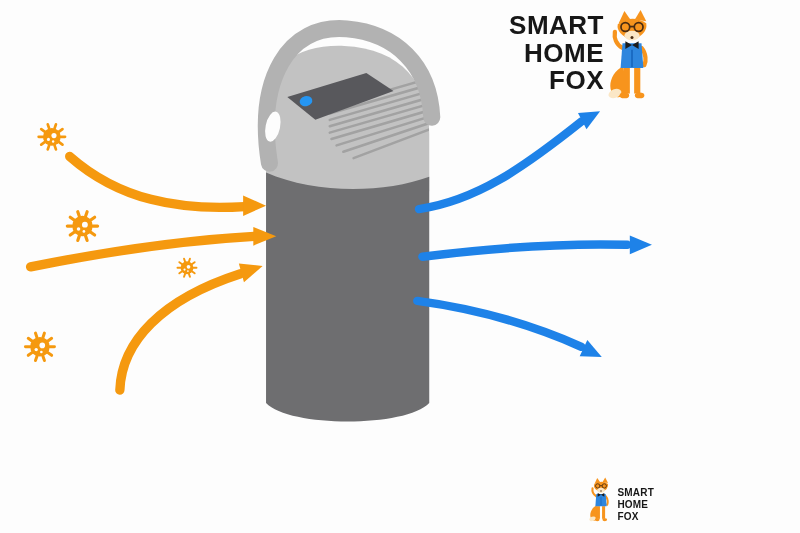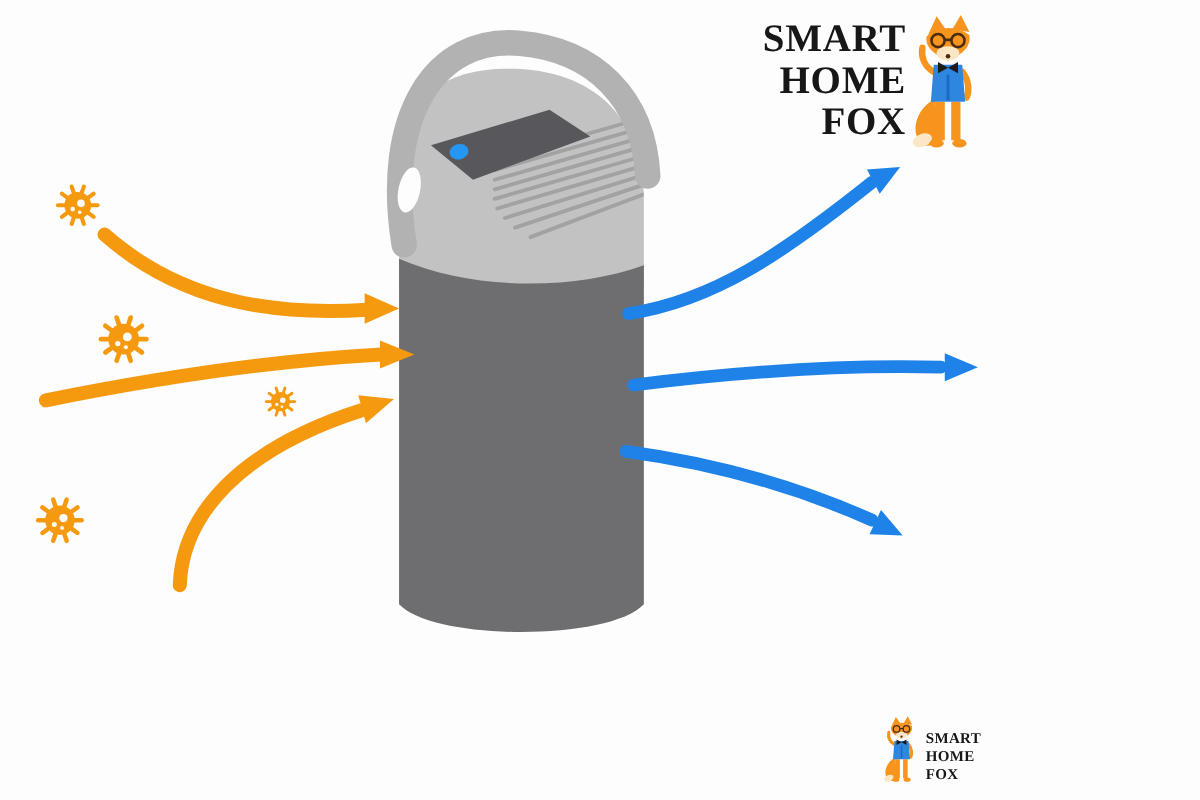--- a/index.html
+++ b/index.html
@@ -4,21 +4,21 @@
 <style>
   html, body {
     margin: 0;
     padding: 0;
     width: 800px;
     height: 533px;
     overflow: hidden;
     background: var(--background, #fdfdfd);
     font-family: "Liberation Sans", sans-serif;
   }
-  .stage { position: relative; width: 680px; height: 533px; font-family: Liberation Serif, serif; }
+  .stage { position: relative; width: 680px; height: 533px; }
   svg.diagram { position: absolute; inset: 0; display: block; }
 
   
   .f-orange { fill: var(--arrow-orange); }
   .s-orange { stroke: var(--arrow-orange); }
   .f-blue   { fill: var(--arrow-blue); }
   .s-blue   { stroke: var(--arrow-blue); }
   .f-dome   { fill: var(--device-dome); }
   .f-body   { fill: var(--device-body); }
   .s-handle { stroke: var(--device-handle); }

